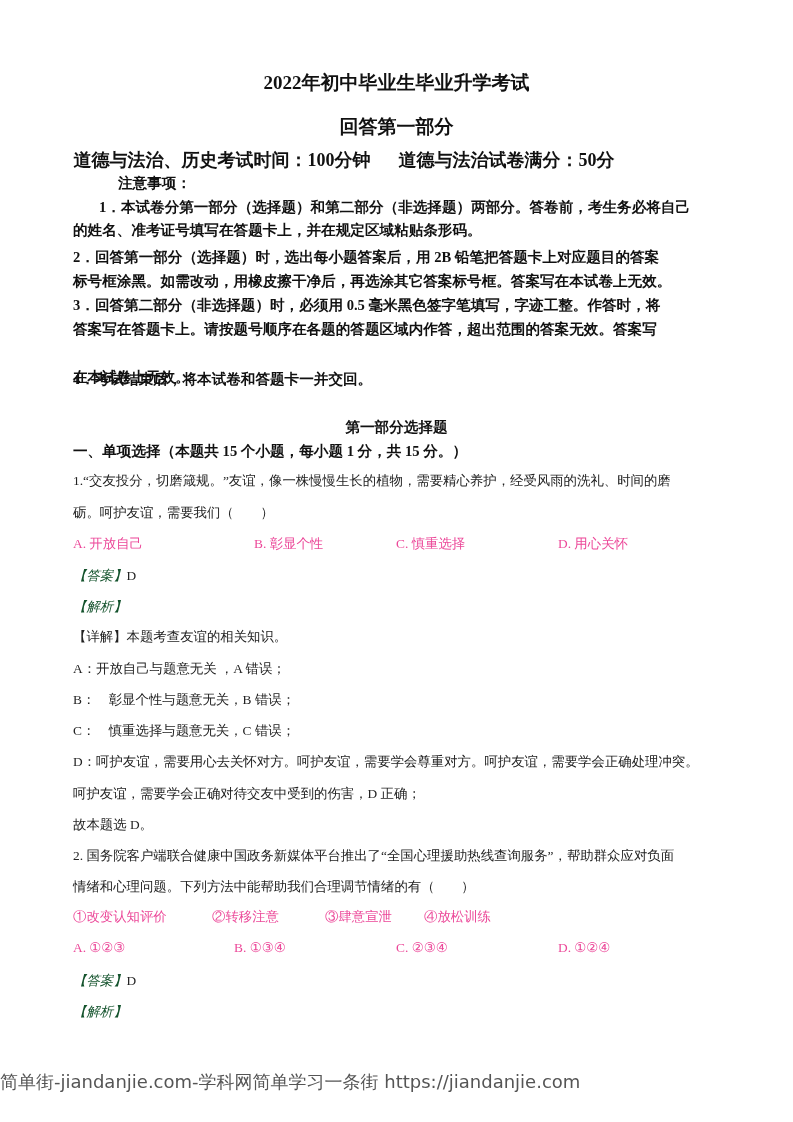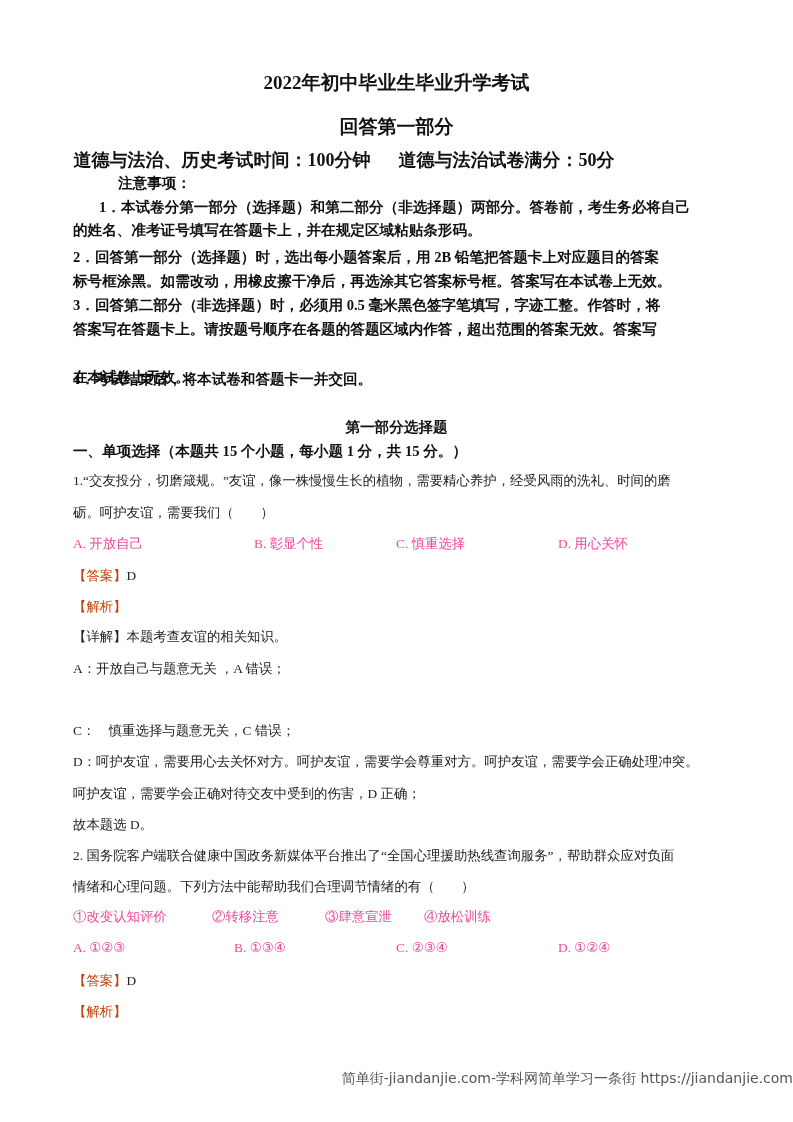--- a/index.html
+++ b/index.html
@@ -9,22 +9,22 @@
   .sans { font-family: "DejaVu Sans", "Liberation Sans", sans-serif; }
   .title1 { position: absolute; left: 0; width: 793px; top: 70px; text-align: center; font-size: 19px; font-weight: bold; }
   .title2 { position: absolute; left: 0; width: 793px; top: 114px; text-align: center; font-size: 19px; font-weight: bold; }
   .subtitle { position: absolute; left: 0; width: 688px; top: 148px; text-align: center; font-size: 18px; font-weight: bold; }
   .subtitle span { display: inline-block; }
   .subtitle .gap { width: 28px; }
   .bold-line { position: absolute; left: 73px; width: 655px; font-size: 14.6px; font-weight: bold; line-height: 22px; white-space: nowrap; }
   .line { position: absolute; left: 73px; font-size: 13.4px; line-height: 20px; white-space: nowrap; color: #222; }
   .center-bold { position: absolute; left: 0; width: 793px; text-align: center; font-size: 14.6px; font-weight: bold; }
   .opt { position: absolute; font-size: 13.4px; white-space: nowrap; color: #ec4899; }
-  .label-blue { color: #c2410c; }
-  .footer { position: absolute; left: 0; width: 793px; top: 1070px; text-align: right; font-size: 14px; color: #555; }
+  .label-blue { color: #14532d; font-style: italic; }
+  .footer { position: absolute; left: 0; width: 793px; top: 1070px; text-align: left; font-size: 18px; color: #555; }
 </style>
 </head>
 <body>
 
 <div class="page serif">
 
   <div class="title1">2022年初中毕业生毕业升学考试</div>
   <div class="title2">回答第一部分</div>
   <div class="subtitle">
     <span>道德与法治、历史考试时间：100分钟</span><span class="gap"></span><span>道德与法治试卷满分：50分</span>
@@ -48,20 +48,21 @@
   <div class="opt" style="left:73px; top:535px;">A. 开放自己</div>
   <div class="opt" style="left:234px; top:535px;margin-left:20px;">B. 彰显个性</div>
   <div class="opt" style="left:396px; top:535px;">C. 慎重选择</div>
   <div class="opt" style="left:558px; top:535px;">D. 用心关怀</div>
 
   <div class="line" style="top:566px;"><span class="label-blue">【答案】</span><span>D</span></div>
   <div class="line label-blue" style="top:597px;">【解析】</div>
 
   <div class="line" style="top:627px;">【详解】本题考查友谊的相关知识。</div>
   <div class="line" style="top:659px;">A：开放自己与题意无关 ，A 错误；</div>
+  <div class="line" style="top:690px;">B：　彰显个性与题意无关，B 错误；</div>
   <div class="line" style="top:721px;">C：　慎重选择与题意无关，C 错误；</div>
   <div class="line" style="top:752px;">D：呵护友谊，需要用心去关怀对方。呵护友谊，需要学会尊重对方。呵护友谊，需要学会正确处理冲突。</div>
   <div class="line" style="top:784px;">呵护友谊，需要学会正确对待交友中受到的伤害，D 正确；</div>
   <div class="line" style="top:815px;">故本题选 D。</div>
 
   <div class="line" style="top:846px;">2. 国务院客户端联合健康中国政务新媒体平台推出了“全国心理援助热线查询服务”，帮助群众应对负面</div>
   <div class="line" style="top:877px;">情绪和心理问题。下列方法中能帮助我们合理调节情绪的有（　　）</div>
   <div class="opt" style="left:73px; top:908px;">①改变认知评价</div>
   <div class="opt" style="left:212px; top:908px;">②转移注意</div>
   <div class="opt" style="left:325px; top:908px;">③肆意宣泄</div>

